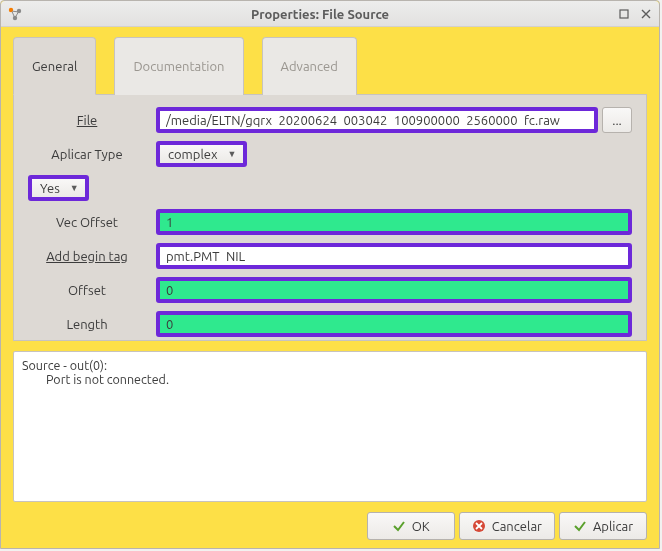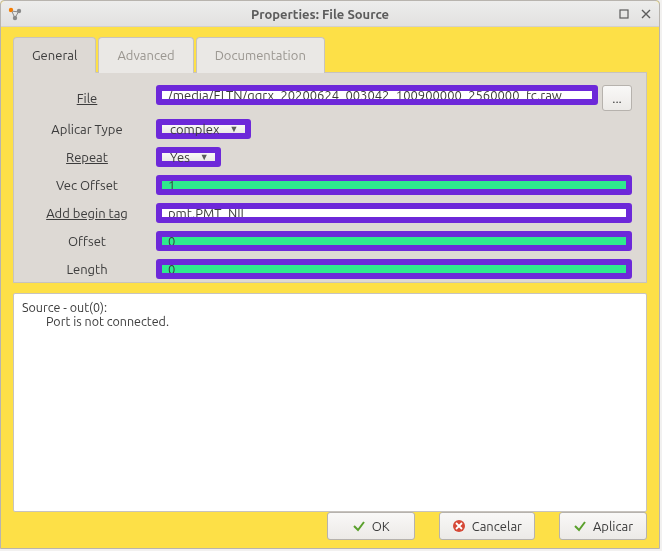--- a/index.html
+++ b/index.html
@@ -62,25 +62,25 @@
     display: flex;
     flex-direction: column;
     overflow: hidden;
   }
   .tabs {
     display: flex;
     border-bottom: 1px solid #c7c3be;
     margin-bottom: 0;
   }
   .tab {
-    padding: 10px 18px;
+    padding: 21px 18px;
     border: 1px solid #c7c3be;
     border-bottom: none;
     background: #eae8e5;
-    margin-right: 2px;
+    margin-right: 18px;
     margin-bottom: -1px;
     border-radius: 4px 4px 0 0;
     color: #9a9690;
     cursor: pointer;
     text-align: center;
   }
   .tab.active {
     background: #ddd9d4;
     color: #3c3c3c;
     border-bottom: 1px solid #ddd9d4;
@@ -99,22 +99,22 @@
   }
   .row .lbl {
     width: 128px;
     text-align: center;
     color: #3c3c3c;
     padding-right: 10px;
   }
   .underline { text-decoration: underline; }
   .row .val { flex: 1; display: flex; }
   .textinput, .combo {
-    height: 20px;
-    border: 6px solid #6d28d9;
+    height: 26px;
+    border: 4px solid #6d28d9;
     border-radius: 3px;
     background: #fff;
     padding: 0 6px;
     font-family: inherit;
     font-size: 13px;
     color: #3c3c3c;
   }
   .textinput { width: 100%; }
   .green { background: #2fe98e; }
   .file-row .textinput { flex: 1; }
@@ -150,21 +150,22 @@
     border-radius: 2px;
     padding: 6px 8px;
     font-size: 12.5px;
     color: #3c3c3c;
     overflow: auto;
   }
   .log .indent { padding-left: 24px; }
   .btnbar {
     display: flex;
     justify-content: flex-end;
-    gap: 24px;
+    gap: 4px;
+    padding-top: 10px;
   }
   .btn {
     height: 28px;
     min-width: 88px;
     padding: 0 12px;
     border: 1px solid #b6b2ad;
     border-radius: 3px;
     background: linear-gradient(#f9f8f7,#eceae7);
     display: inline-flex;
     align-items: center;
@@ -206,22 +207,22 @@
             <path d="M1 1 L9 9 M9 1 L1 9" stroke="#5c5c5c" stroke-width="1.4"></path>
           </svg>
       </span>
     </div>
   </div>
 
   <div class="content">
 
     <div class="tabs">
       <div class="tab active">General</div>
+      <div class="tab">Documentation</div>
       <div class="tab">Advanced</div>
-      <div class="tab">Documentation</div>
     </div>
 
     <div class="tabbody">
 
       <div class="row file-row">
         <span class="lbl underline">File</span>
         <div class="val">
           <input class="textinput" type="text" value="/media/ELTN/gqrx_20200624_003042_100900000_2560000_fc.raw" style="">
           <div class="file-btn">...</div>
         </div>
@@ -231,21 +232,20 @@
         <span class="lbl">Aplicar Type</span>
         <div class="val">
           <div class="combo">
             <span>complex</span>
             <span class="arrow">▼</span>
           </div>
         </div>
       </div>
 
       <div class="row">
-        <span class="lbl underline">Repeat</span>
         <div class="val">
           <div class="combo">
             <span>Yes</span>
             <span class="arrow">▼</span>
           </div>
         </div>
       </div>
 
       <div class="row">
         <span class="lbl">Vec Offset</span>

